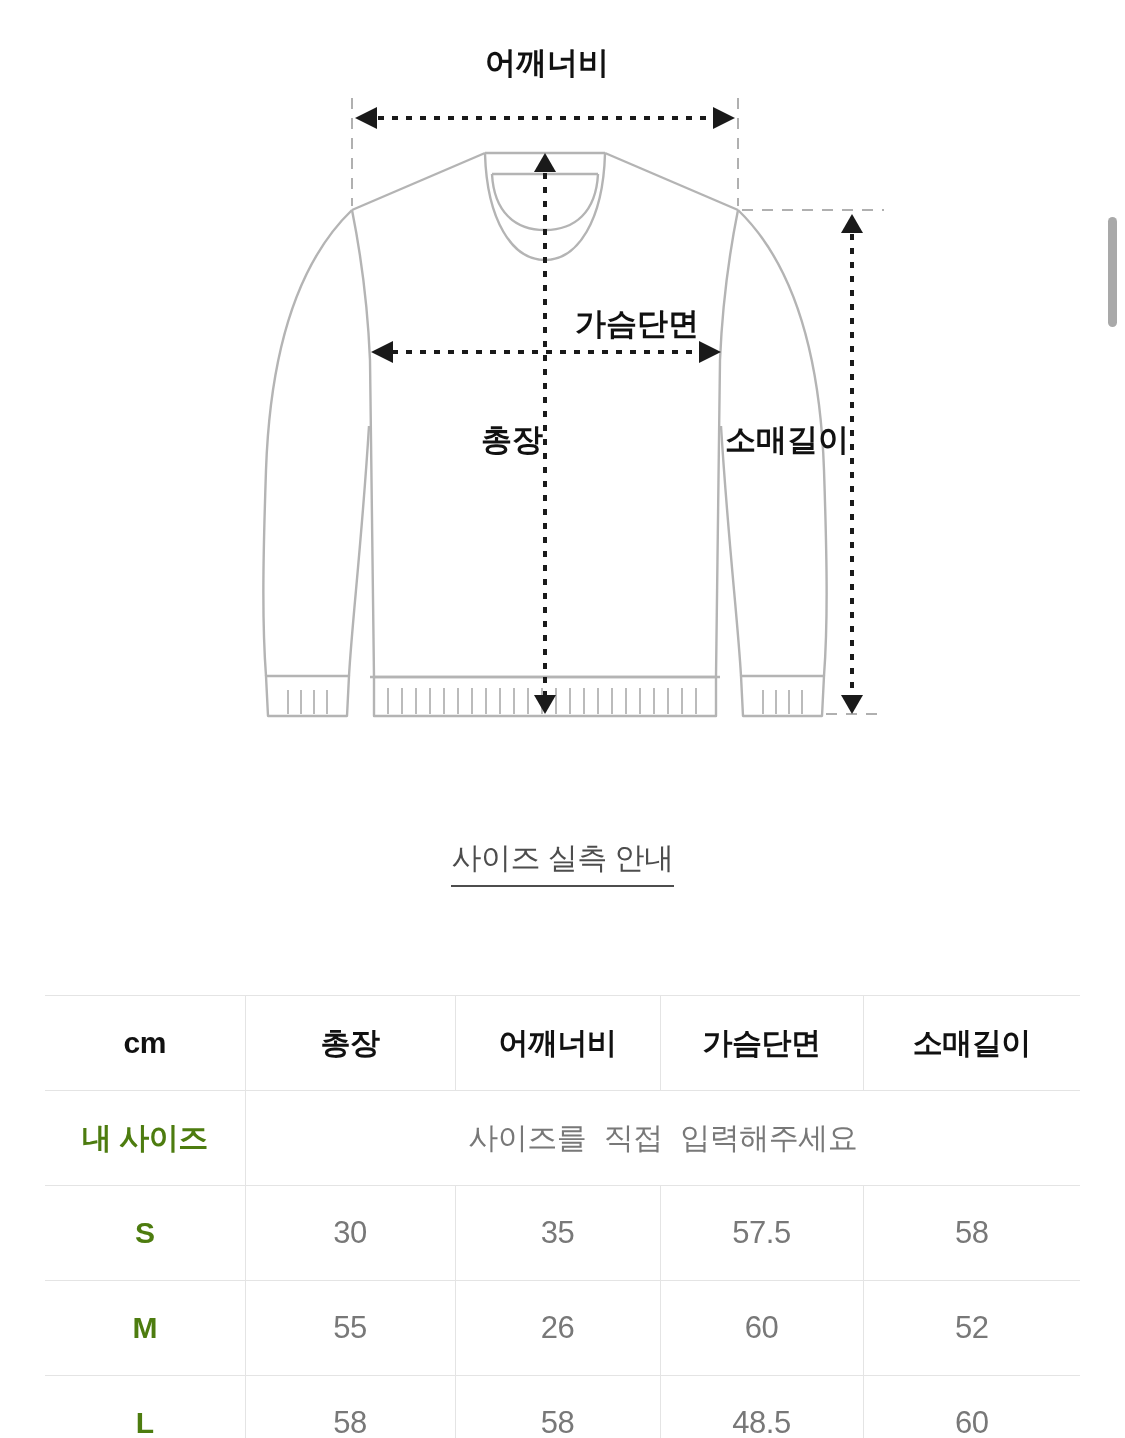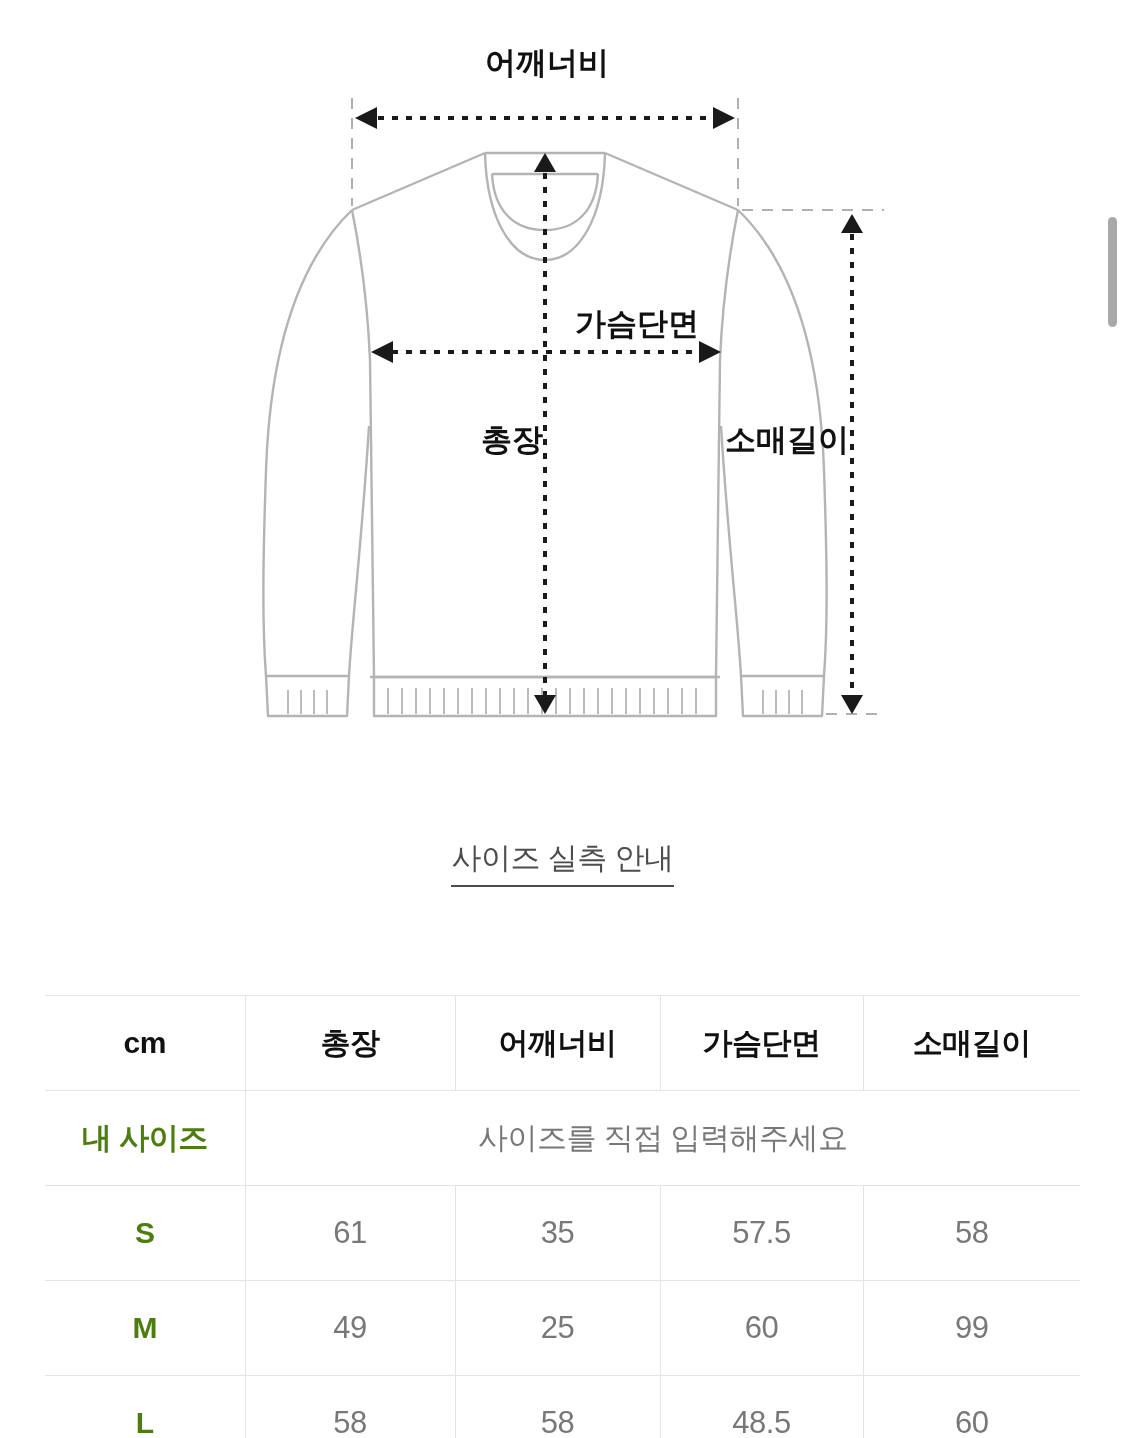--- a/index.html
+++ b/index.html
@@ -50,21 +50,21 @@
     border-top:1px solid #e4e4e4;
     border-left:1px solid #e4e4e4;
     text-align:center;vertical-align:middle;
     padding:0;letter-spacing:-0.5px;
   }
   .size-table tr > *:first-child{border-left:none;}
   .size-table tr:last-child > *{border-bottom:1px solid #e4e4e4;}
   .size-table .head-cell{font-size:30px;font-weight:700;color:#111111;}
   .size-table .size-cell{font-size:30px;font-weight:700;color:#4d7c0f;}
   .size-table .value-cell{font-size:31px;font-weight:400;color:#787878;}
-  .size-table .placeholder-cell{font-size:30px;font-weight:400;color:#787878;cursor:pointer;}
+  .size-table .placeholder-cell{font-size:30px;font-weight:400;color:#787878;cursor:pointer;font-family:Liberation Mono, monospace;}
 </style>
 </head>
 <body>
 
 <div class="diagram-wrap">
   <svg width="1125" height="790" viewBox="0 0 1125 790" xmlns="http://www.w3.org/2000/svg">
 
     <g>
       <line class="guide-dash" x1="352" y1="98" x2="352" y2="206"></line>
       <line class="guide-dash" x1="738" y1="98" x2="738" y2="206"></line>
@@ -157,31 +157,31 @@
       <th class="head-cell">어깨너비</th>
       <th class="head-cell">가슴단면</th>
       <th class="head-cell">소매길이</th>
     </tr>
     <tr>
       <td class="size-cell">내 사이즈</td>
       <td class="placeholder-cell" colspan="4">사이즈를 직접 입력해주세요</td>
     </tr>
     <tr>
       <td class="size-cell">S</td>
-      <td class="value-cell">61</td>
+      <td class="value-cell">30</td>
       <td class="value-cell">35</td>
       <td class="value-cell">57.5</td>
       <td class="value-cell">58</td>
     </tr>
     <tr>
       <td class="size-cell">M</td>
-      <td class="value-cell">49</td>
-      <td class="value-cell">25</td>
+      <td class="value-cell">55</td>
+      <td class="value-cell">26</td>
       <td class="value-cell">60</td>
-      <td class="value-cell">99</td>
+      <td class="value-cell">52</td>
     </tr>
     <tr>
       <td class="size-cell">L</td>
       <td class="value-cell">58</td>
       <td class="value-cell">58</td>
       <td class="value-cell">48.5</td>
       <td class="value-cell">60</td>
     </tr>
   </tbody>
 </table>

